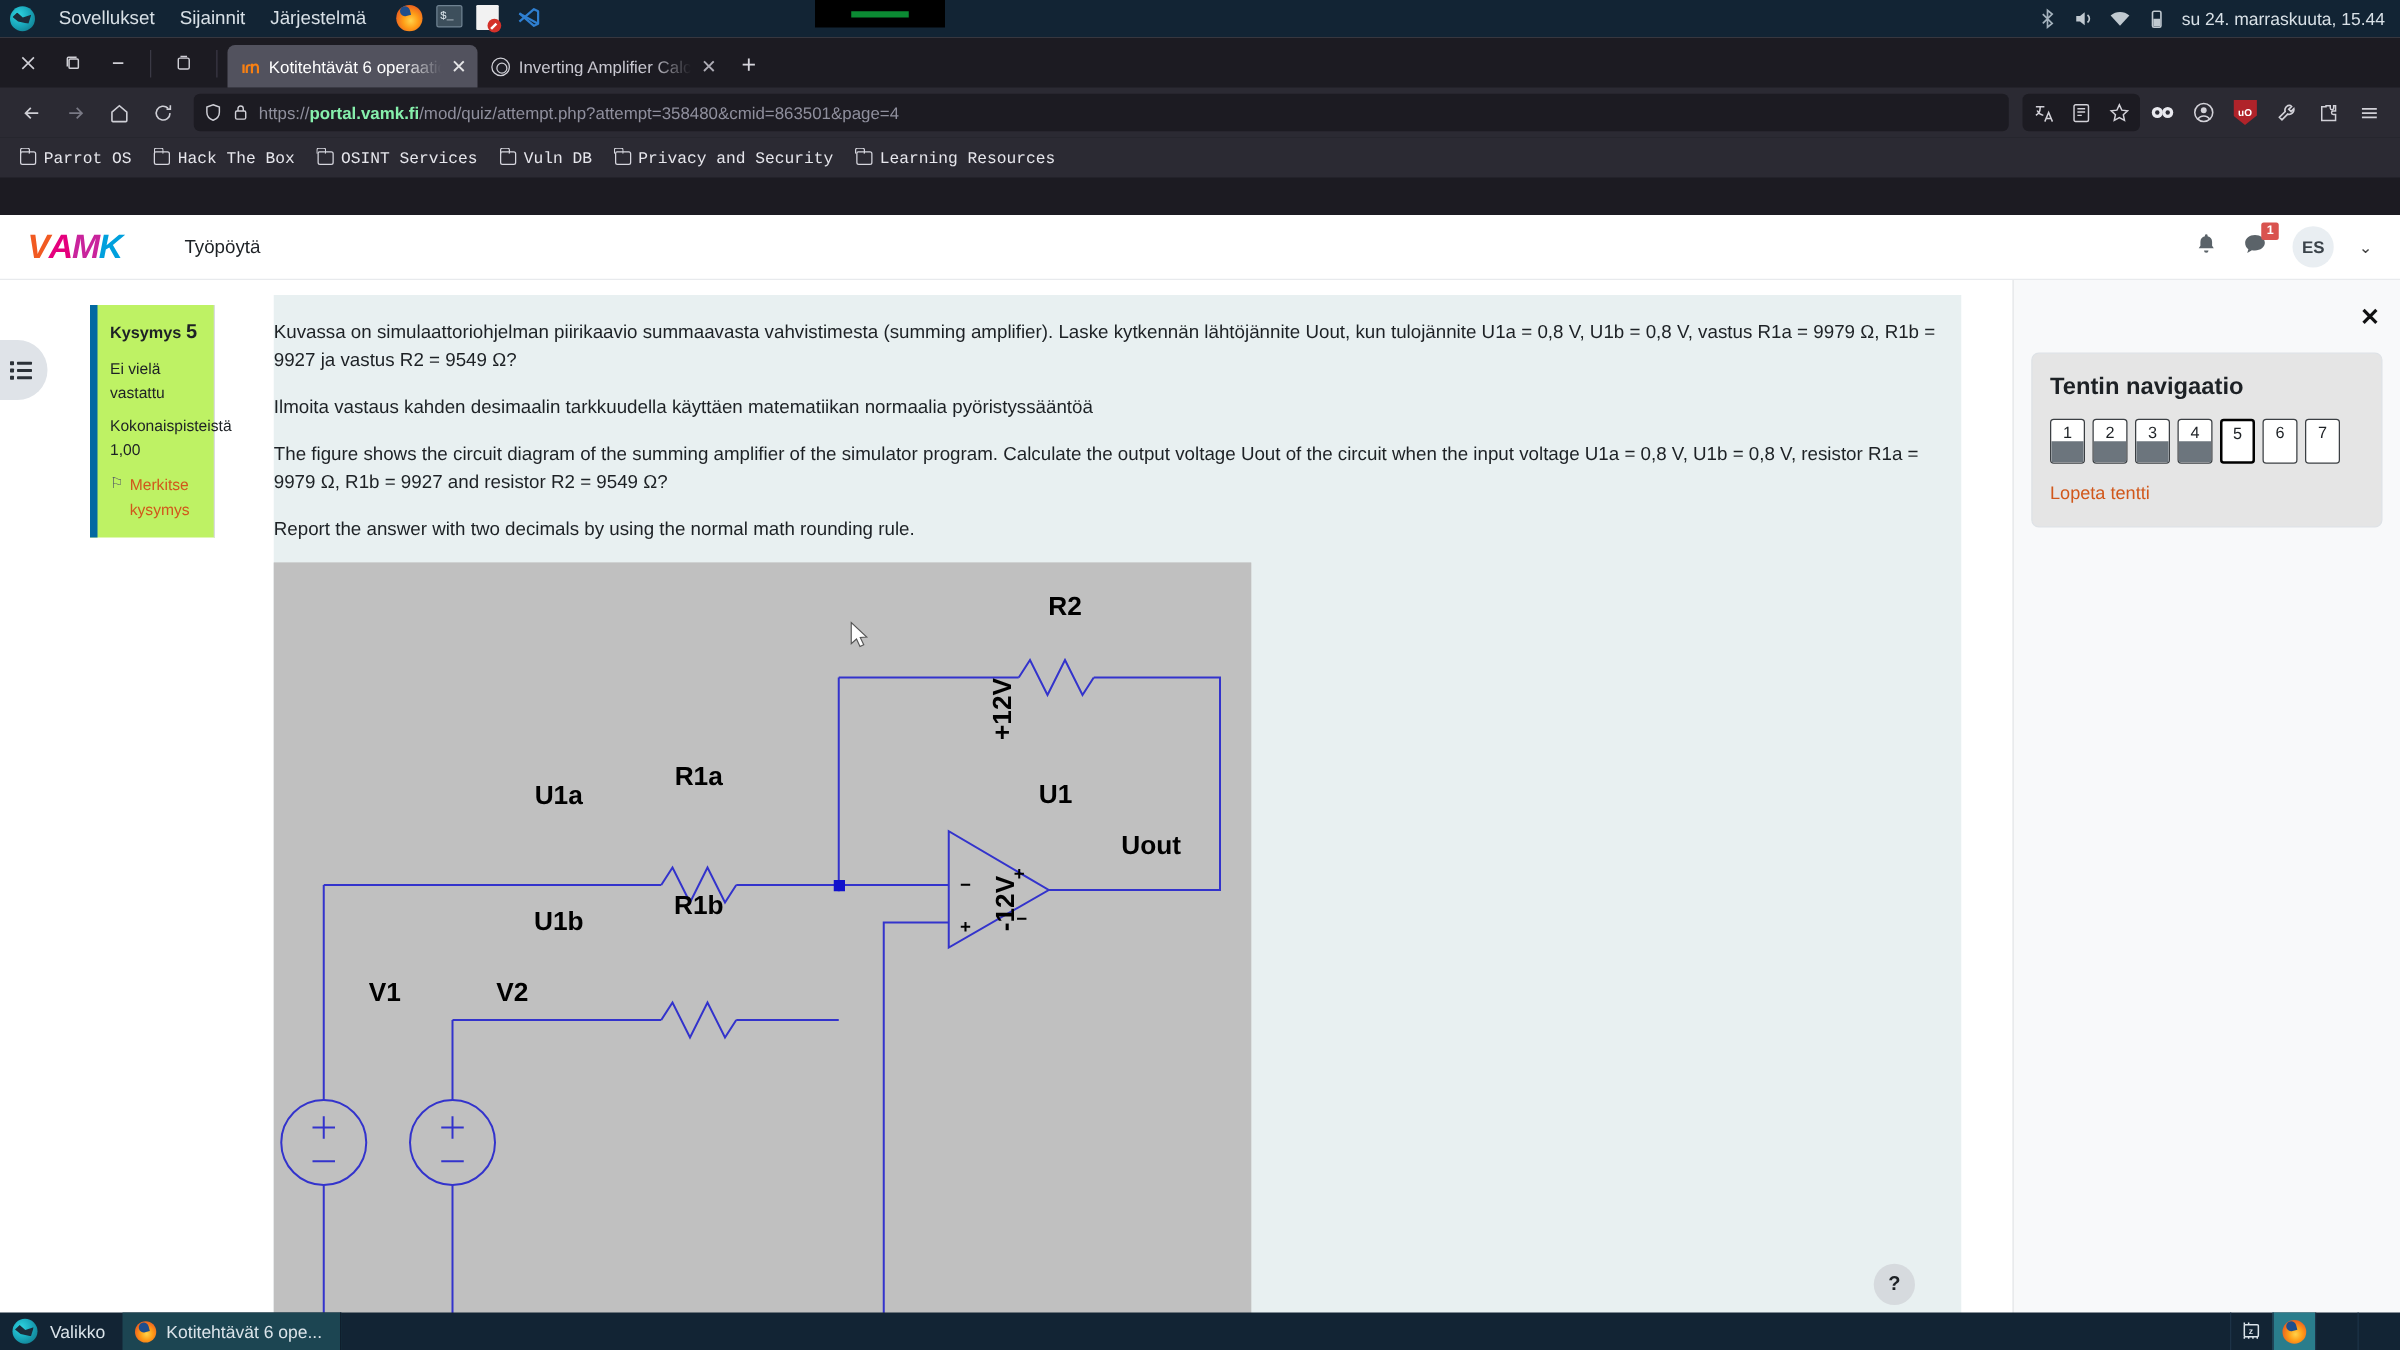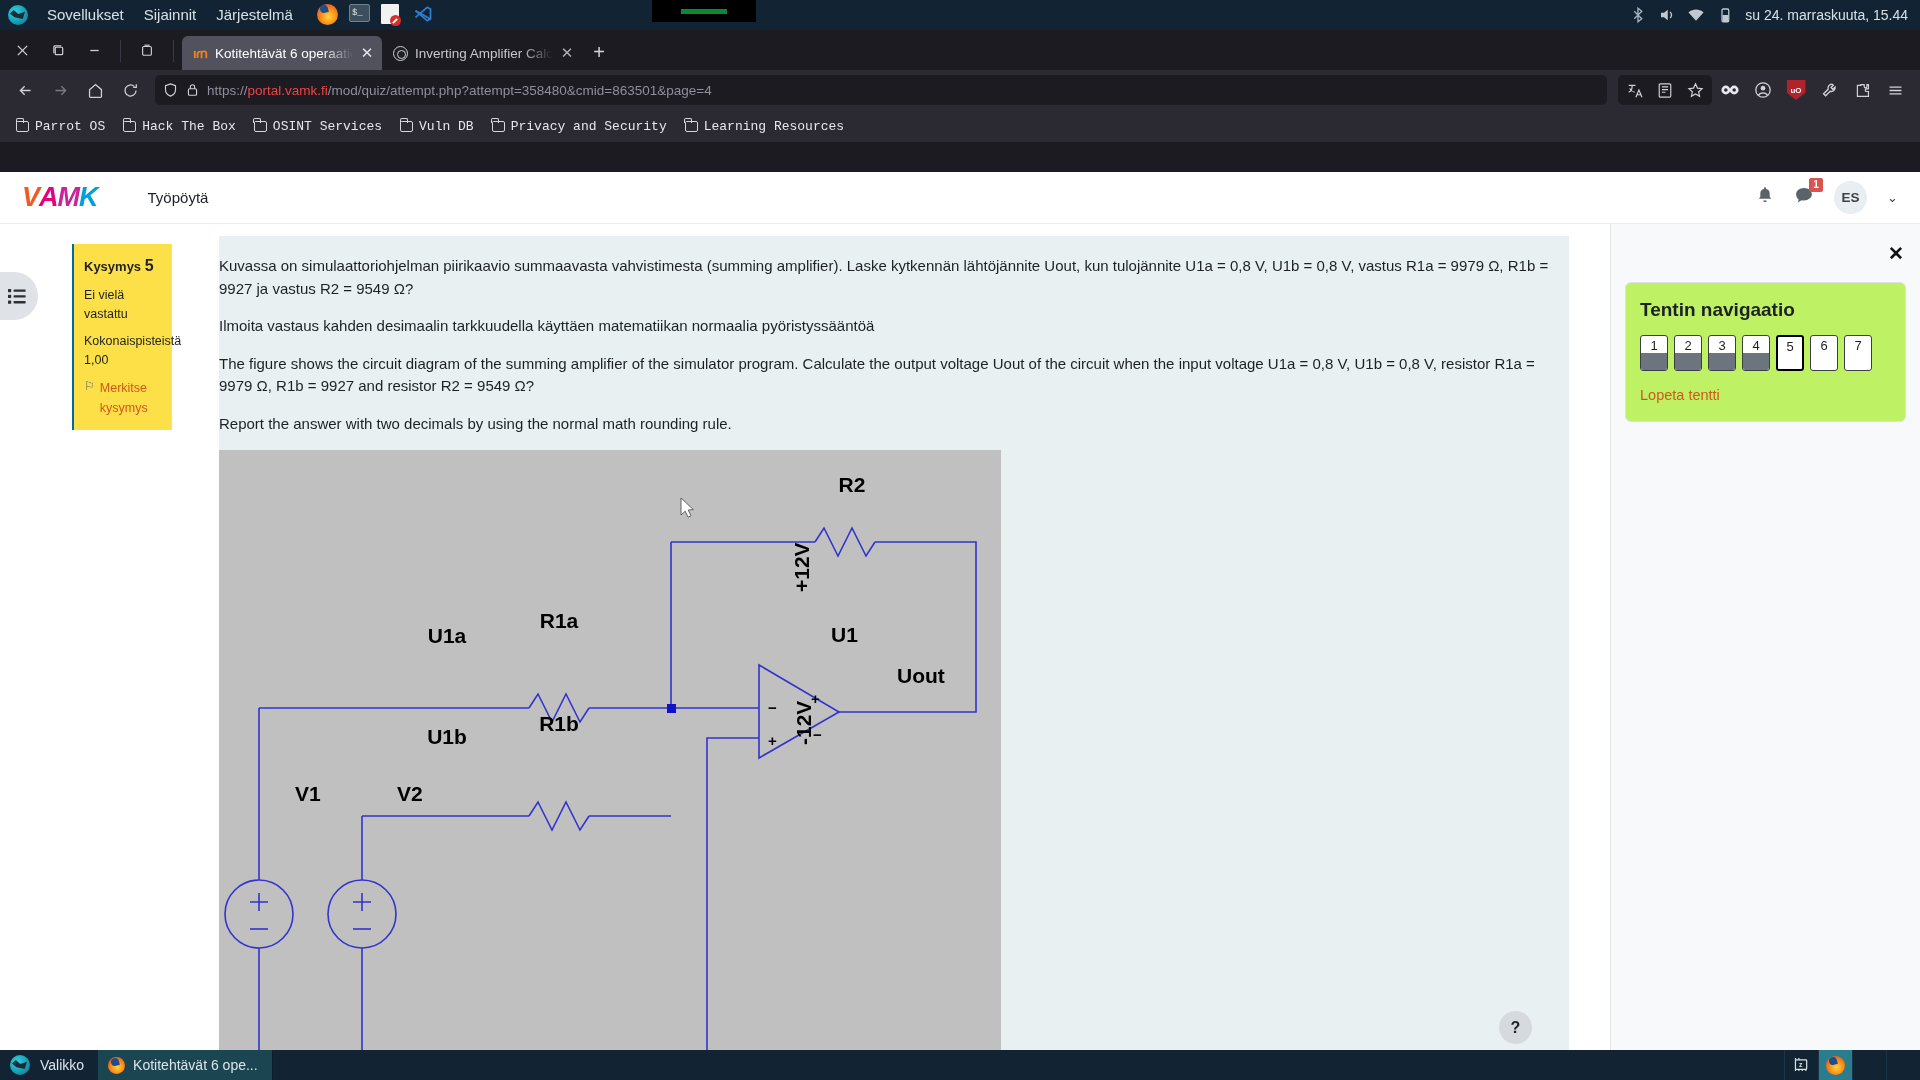--- a/index.html
+++ b/index.html
@@ -93,21 +93,21 @@
     color: #d5d4db; font-size: 20px; margin-bottom: 2px; }
 
   #navbar { height: 40px; display: flex; align-items: center; padding: 0 10px; gap: 5px; background:#2b2a33;}
   .navbtn { width: 30px; height: 30px; display: flex; align-items: center; justify-content: center;
     color: #cfcfd6; }
   #urlbar {
     flex: 1; height: 30px; background: #1c1b22; border-radius: 5px; display: flex;
     align-items: center; gap: 8px; padding: 0 8px; margin-left: 5px; min-width: 0;
   }
   #url-text { font-size: 13.5px; color: #8f8f9d; white-space: nowrap; overflow: hidden; }
-  #url-text b { color: #ef4444; font-weight: 400; }
+  #url-text b { color: #86efac; font-weight: 700; }
   #url-text .u-scheme { color:#8f8f9d; }
   #navbar-right { display: flex; align-items: flex-start; gap: 3px; margin-left: 6px; }
   .nav-chip { background:#1c1b22; border-radius:5px; display:flex; align-items:center; padding:0 2px; }
   .nr-btn { width: 30px; height: 30px; display: flex; align-items: center; justify-content: center; color: #d2d1d8; }
   .ublock {
     width: 19px; height: 20px; background: #b0232a; color: #fff; font-size: 8px; font-weight: 700;
     display: flex; align-items: center; justify-content: center;
     clip-path: polygon(0 0, 100% 0, 100% 62%, 50% 100%, 0 62%);
   }
   #bookmarks { height: 32px; display: flex; align-items: center; gap: 2px; padding: 0 8px; background:#2b2a33;}
@@ -144,21 +144,21 @@
 
   #sidebar-toggle {
     position: absolute; left: -22px; top: 48px; width: 60px; height: 48px; border-radius: 0 30px 30px 0;
     background: #dfe3e8; display: flex; align-items: center; justify-content: flex-end;
     padding-right: 10px;
   }
   .list-ic-row { display:flex; align-items:center; gap:4px; }
 
   #qinfo {
     position: absolute; left: 72px; top: 20px; width: 100px; padding: 10px 10px 12px 10px;
-    border-left: 2px solid #0369a1; border-right: 1px solid #d9dcdf; background: #fde047;
+    border-left: 6px solid #0369a1; border-right: 1px solid #d9dcdf; background: #bef264;
     font-size: 12.5px; color: #1d2125; line-height: 1.55;
   }
   #qinfo .qtitle { font-weight: 700; font-size: 13px; }
   #qinfo .qtitle .num { font-size: 16px; }
   #qinfo .line { margin-top: 7px; }
   #qinfo .flaglink { margin-top: 9px; color: #d1581b; display: flex; gap: 5px; align-items: flex-start; cursor:pointer;}
   .flag-ic { color:#5a6066; font-size: 12px; line-height:1.2; }
 
   #qcontent {
     position: absolute; left: 219px; top: 12px; width: 1350px; bottom: 0;
@@ -180,21 +180,21 @@
     font-size: 16px; font-weight: 600;
   }
 
   
   #drawer {
     position: absolute; right: 0; top: 0; width: 310px; height: 856px; background: #f8f9fa;
     border-left: 1px solid #e3e5e7;
   }
   #drawer-close { position: absolute; right: 16px; top: 18px; font-size: 19px; color: #111; font-weight: 700; }
   #navcard {
-    position: absolute; left: 14px; top: 58px; width: 281px; background: #bef264;
+    position: absolute; left: 14px; top: 58px; width: 281px; background: #e5e5e5;
     border: 1px solid #dee2e6; border-radius: 6px; padding: 16px 14px 18px 14px;
   }
   #navcard h3 { font-size: 19px; color: #1d2125; font-weight: 700; margin-bottom: 14px; }
   #qbtns { display: flex; gap: 6px; }
   .qbtn {
     width: 28px; height: 36px; border: 1px solid #3b3f43; border-radius: 3px; background: #fff;
     font-size: 13px; color: #1d2125; position: relative; overflow: hidden;
     display: flex; justify-content: center; padding-top: 2px;
   }
   .qbtn.answered::after {

